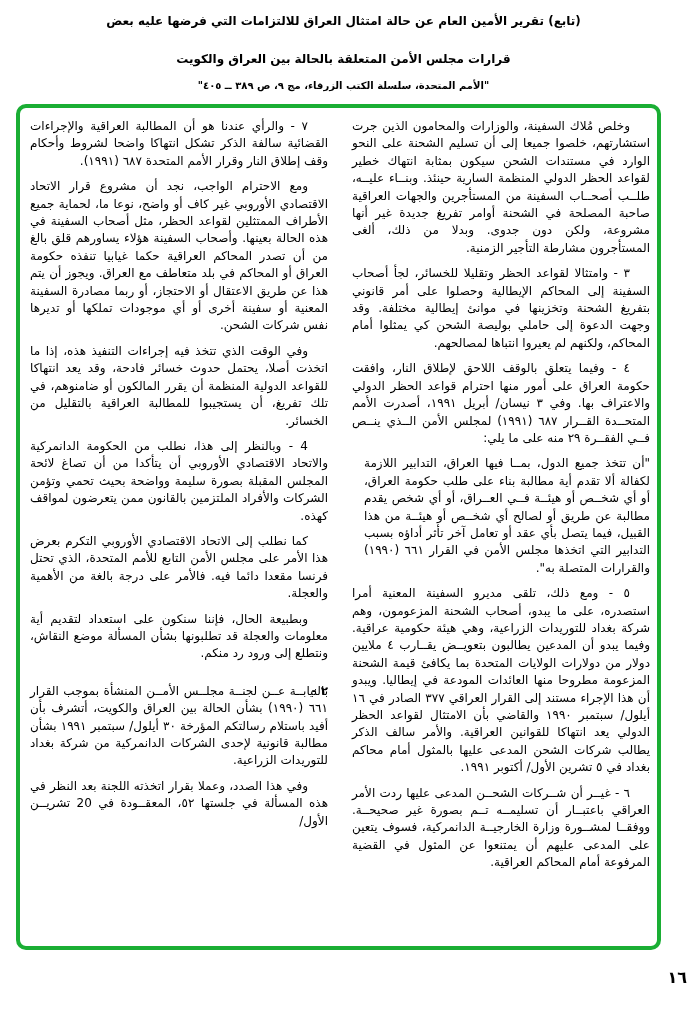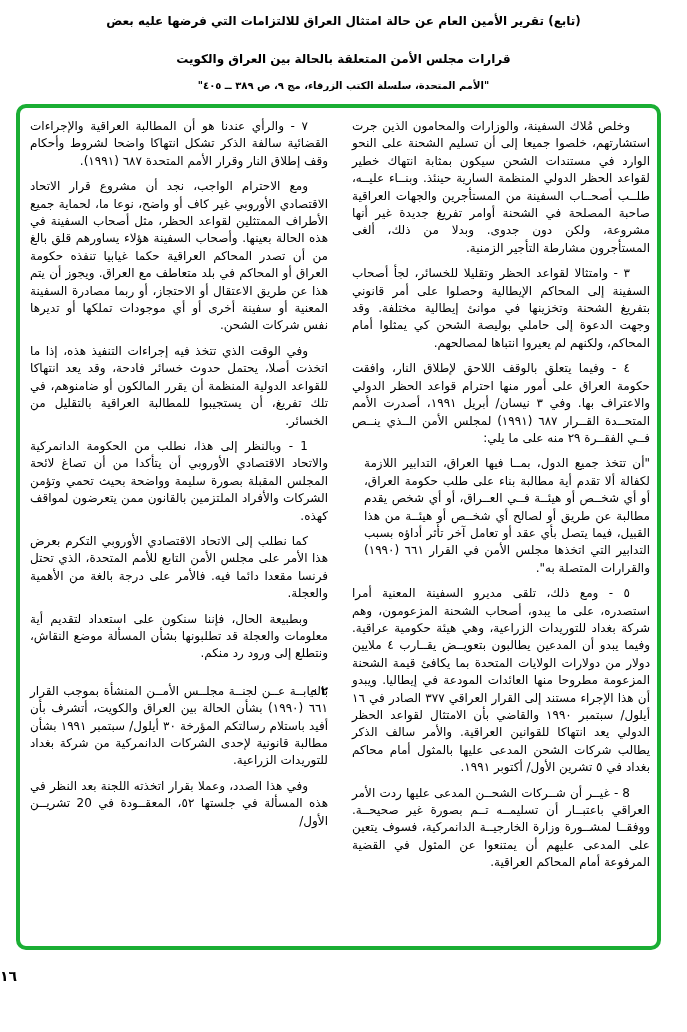--- a/index.html
+++ b/index.html
@@ -26,49 +26,49 @@
       font-family: "DejaVu Sans", sans-serif; font-size: 12px; line-height: 17.4px;
     }
     .col-right { left: 352px; }
     .col-left { left: 30px; }
     .col p { margin: 0 0 8px 0; text-indent: 20px; }
     .col p.no-indent { text-indent: 0; }
     .col p.quote { margin-left: 12px; text-indent: 0; }
     .col p.bold-item { font-weight: bold; text-indent: 0; margin-top: 20px; padding-right: 22px; position: relative; }
     .col p.bold-item .num { position: absolute; right: 0; top: 0; }
     .page-number {
-      position: absolute; top: 968px; left: 0; width: 687px; text-align: left;
-      font-weight: bold; font-size: 14px;
+      position: absolute; top: 968px; left: 0; width: 687px; text-align: right;
+      font-weight: bold; font-size: 16px;
     }
   </style>
 </head>
 <body>
 
 <div class="header">
   <p class="title-line">(تابع) تقرير الأمين العام عن حالة امتثال العراق للالتزامات التي فرضها عليه بعض</p>
   <p class="title-line">قرارات مجلس الأمن المتعلقة بالحالة بين العراق والكويت</p>
   <div class="source">"الأمم المتحدة، سلسلة الكتب الزرقاء، مج ٩، ص ٣٨٩ ــ ٤٠٥"</div>
 </div>
 
 <div class="frame" style="border-color: rgb(26, 174, 52);"></div>
 
 <div class="col col-right">
   <p>وخلص مُلاك السفينة، والوزارات والمحامون الذين جرت استشارتهم، خلصوا جميعا إلى أن تسليم الشحنة على النحو الوارد في مستندات الشحن سيكون بمثابة انتهاك خطير لقواعد الحظر الدولي المنظمة السارية حينئذ. وبنــاء عليــه، طلــب أصحــاب السفينة من المستأجرين والجهات العراقية صاحبة المصلحة في الشحنة أوامر تفريغ جديدة غير أنها مشروعة، ولكن دون جدوى. وبدلا من ذلك، ألغى المستأجرون مشارطة التأجير الزمنية.</p>
   <p>٣ - وامتثالا لقواعد الحظر وتقليلا للخسائر، لجأ أصحاب السفينة إلى المحاكم الإيطالية وحصلوا على أمر قانوني بتفريغ الشحنة وتخزينها في موانئ إيطالية مختلفة. وقد وجهت الدعوة إلى حاملي بوليصة الشحن كي يمثلوا أمام المحاكم، ولكنهم لم يعيروا انتباها لمصالحهم.</p>
   <p>٤ - وفيما يتعلق بالوقف اللاحق لإطلاق النار، وافقت حكومة العراق على أمور منها احترام قواعد الحظر الدولي والاعتراف بها. وفي ٣ نيسان/ أبريل ١٩٩١، أصدرت الأمم المتحــدة القــرار ٦٨٧ (١٩٩١) لمجلس الأمن الــذي ينــص فــي الفقــرة ٢٩ منه على ما يلي:</p>
   <p class="quote">"أن تتخذ جميع الدول، بمــا فيها العراق، التدابير اللازمة لكفالة ألا تقدم أية مطالبة بناء على طلب حكومة العراق، أو أي شخــص أو هيئــة فــي العــراق، أو أي شخص يقدم مطالبة عن طريق أو لصالح أي شخــص أو هيئــة من هذا القبيل، فيما يتصل بأي عقد أو تعامل آخر تأثر أداؤه بسبب التدابير التي اتخذها مجلس الأمن في القرار ٦٦١ (١٩٩٠) والقرارات المتصلة به".</p>
   <p>٥ - ومع ذلك، تلقى مديرو السفينة المعنية أمرا استصدره، على ما يبدو، أصحاب الشحنة المزعومون، وهم شركة بغداد للتوريدات الزراعية، وهي هيئة حكومية عراقية. وفيما يبدو أن المدعين يطالبون بتعويــض يقــارب ٤ ملايين دولار من دولارات الولايات المتحدة بما يكافئ قيمة الشحنة المزعومة مطروحا منها العائدات المودعة في إيطاليا. ويبدو أن هذا الإجراء مستند إلى القرار العراقي ٣٧٧ الصادر في ١٦ أيلول/ سبتمبر ١٩٩٠ والقاضي بأن الامتثال لقواعد الحظر الدولي يعد انتهاكا للقوانين العراقية. والأمر سالف الذكر يطالب شركات الشحن المدعى عليها بالمثول أمام محاكم بغداد في ٥ تشرين الأول/ أكتوبر ١٩٩١.</p>
-  <p>8 - غيــر أن شــركات الشحــن المدعى عليها ردت الأمر العراقي باعتبــار أن تسليمــه تــم بصورة غير صحيحــة. ووفقــا لمشــورة وزارة الخارجيــة الدانمركية، فسوف يتعين على المدعى عليهم أن يمتنعوا عن المثول في القضية المرفوعة أمام المحاكم العراقية.</p>
+  <p>٦ - غيــر أن شــركات الشحــن المدعى عليها ردت الأمر العراقي باعتبــار أن تسليمــه تــم بصورة غير صحيحــة. ووفقــا لمشــورة وزارة الخارجيــة الدانمركية، فسوف يتعين على المدعى عليهم أن يمتنعوا عن المثول في القضية المرفوعة أمام المحاكم العراقية.</p>
 </div>
 
 <div class="col col-left">
   <p>٧ - والرأي عندنا هو أن المطالبة العراقية والإجراءات القضائية سالفة الذكر تشكل انتهاكا واضحا لشروط وأحكام وقف إطلاق النار وقرار الأمم المتحدة ٦٨٧ (١٩٩١).</p>
   <p>ومع الاحترام الواجب، نجد أن مشروع قرار الاتحاد الاقتصادي الأوروبي غير كاف أو واضح، نوعا ما، لحماية جميع الأطراف الممتثلين لقواعد الحظر، مثل أصحاب السفينة في هذه الحالة بعينها. وأصحاب السفينة هؤلاء يساورهم قلق بالغ من أن تصدر المحاكم العراقية حكما غيابيا تنفذه حكومة العراق أو المحاكم في بلد متعاطف مع العراق. ويجوز أن يتم هذا عن طريق الاعتقال أو الاحتجاز، أو ربما مصادرة السفينة المعنية أو سفينة أخرى أو أي موجودات تملكها أو تديرها نفس شركات الشحن.</p>
   <p>وفي الوقت الذي تتخذ فيه إجراءات التنفيذ هذه، إذا ما اتخذت أصلا، يحتمل حدوث خسائر فادحة، وقد يعد انتهاكا للقواعد الدولية المنظمة أن يقرر المالكون أو ضامنوهم، في تلك تفريغ، أن يستجيبوا للمطالبة العراقية بالتقليل من الخسائر.</p>
-  <p>1 - وبالنظر إلى هذا، نطلب من الحكومة الدانمركية والاتحاد الاقتصادي الأوروبي أن يتأكدا من أن تصاغ لائحة المجلس المقبلة بصورة سليمة وواضحة بحيث تحمي وتؤمن الشركات والأفراد الملتزمين بالقانون ممن يتعرضون لمواقف كهذه.</p>
+  <p>4 - وبالنظر إلى هذا، نطلب من الحكومة الدانمركية والاتحاد الاقتصادي الأوروبي أن يتأكدا من أن تصاغ لائحة المجلس المقبلة بصورة سليمة وواضحة بحيث تحمي وتؤمن الشركات والأفراد الملتزمين بالقانون ممن يتعرضون لمواقف كهذه.</p>
   <p>كما نطلب إلى الاتحاد الاقتصادي الأوروبي التكرم بعرض هذا الأمر على مجلس الأمن التابع للأمم المتحدة، الذي تحتل فرنسا مقعدا دائما فيه. فالأمر على درجة بالغة من الأهمية والعجلة.</p>
   <p>وبطبيعة الحال، فإننا سنكون على استعداد لتقديم أية معلومات والعجلة قد تطلبونها بشأن المسألة موضع النقاش، ونتطلع إلى ورود رد منكم.</p>
   <p class="bold-item"><span class="num">٢ -</span></p>
   <p class="no-indent">بالنيابــة عــن لجنــة مجلــس الأمــن المنشأة بموجب القرار ٦٦١ (١٩٩٠) بشأن الحالة بين العراق والكويت، أتشرف بأن أفيد باستلام رسالتكم المؤرخة ٣٠ أيلول/ سبتمبر ١٩٩١ بشأن مطالبة قانونية لإحدى الشركات الدانمركية من شركة بغداد للتوريدات الزراعية.</p>
   <p>وفي هذا الصدد، وعملا بقرار اتخذته اللجنة بعد النظر في هذه المسألة في جلستها ٥٢، المعقــودة في 20 تشريــن الأول/</p>
 </div>
 
 <div class="page-number">١٦</div>
 
 </body></html>

